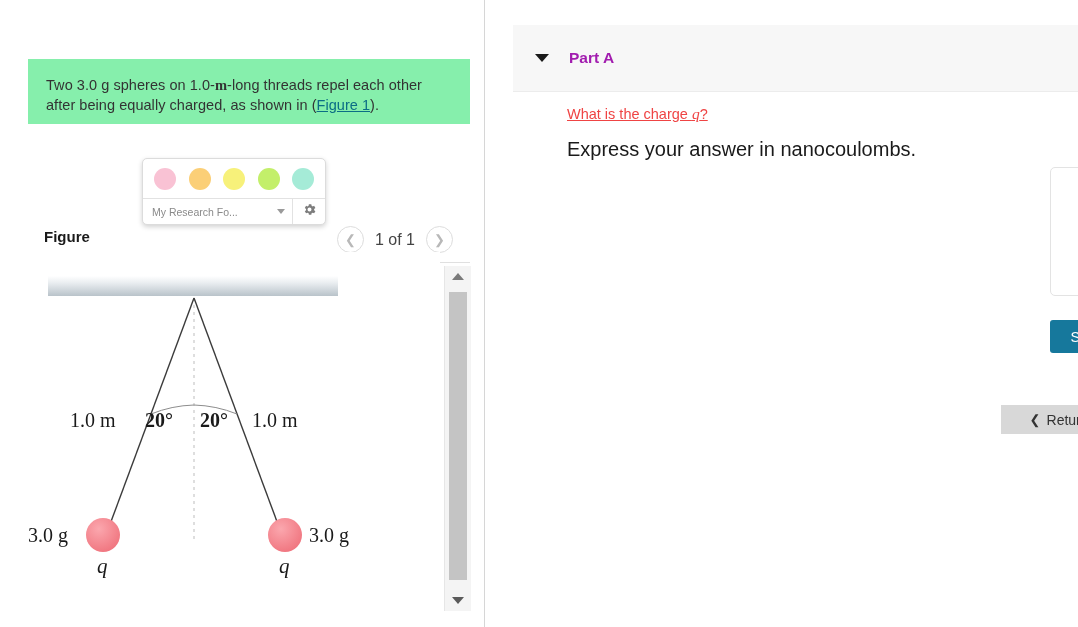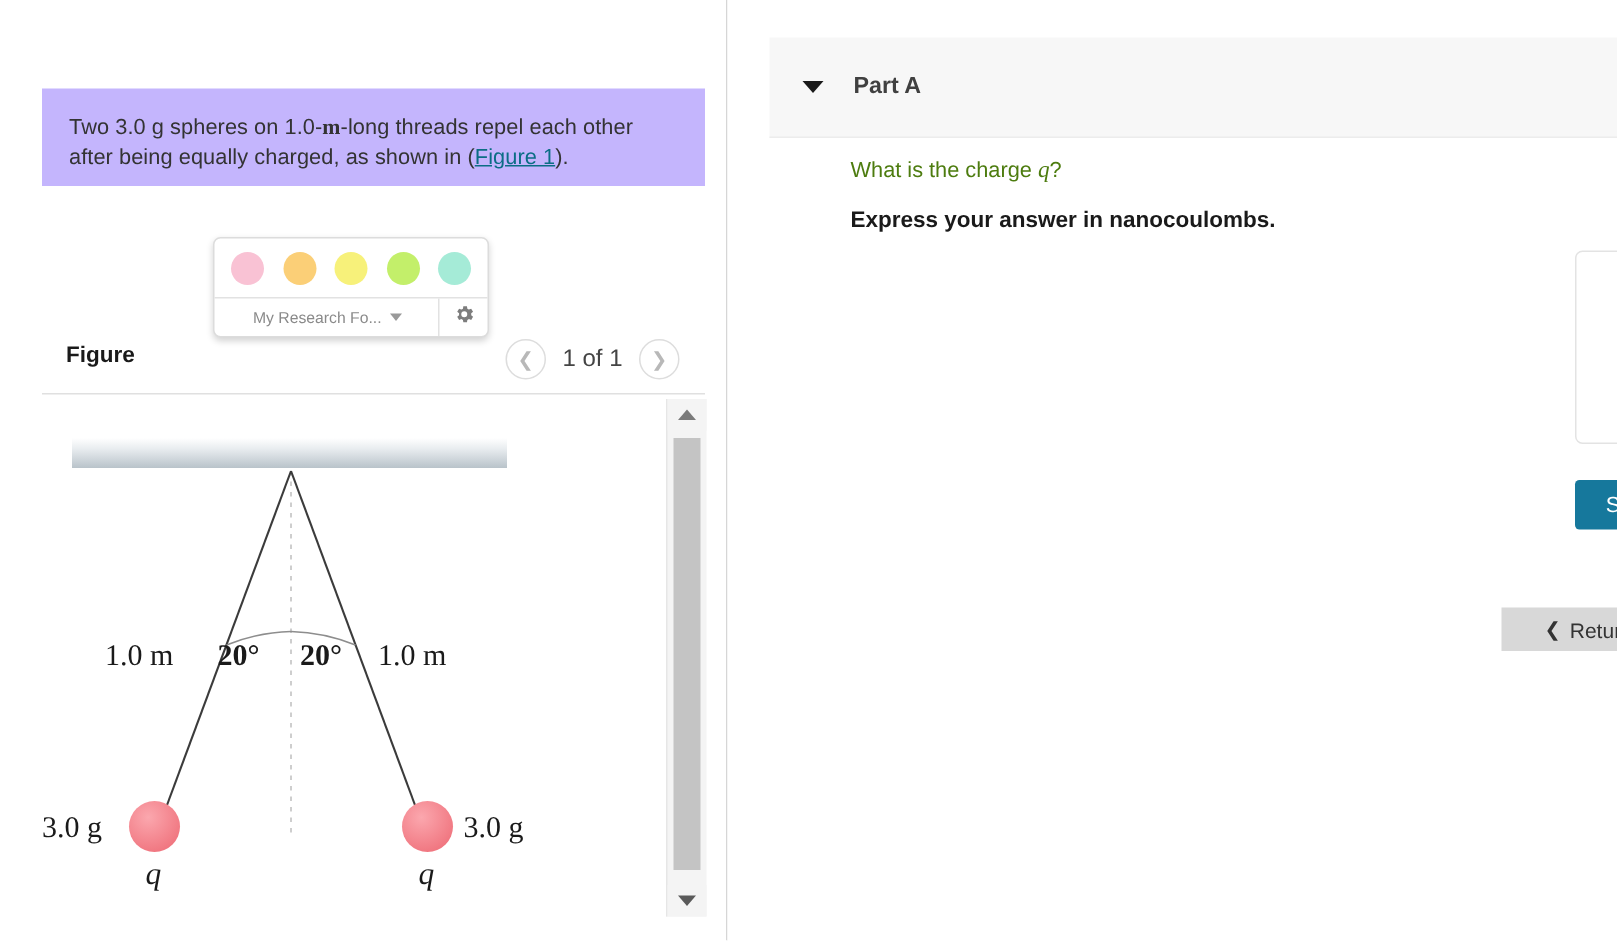--- a/index.html
+++ b/index.html
@@ -34,21 +34,21 @@
     left: 484px; top: 0;
     width: 1px; height: 627px;
     background: #d6d6d6;
   }
 
   .question-box {
     position: absolute;
     left: 28px; top: 59px;
     width: 442px;
     height: 65px;
-    background: #c4b5fd;
+    background: #86efac;
     box-sizing: border-box;
     padding: 16px 18px 0 18px;
   }
   .question-text {
     font-size: 14.5px;
     color: #333333;
     line-height: 20px;
     letter-spacing: 0.05px;
   }
   .question-text .unit-m {
@@ -87,21 +87,21 @@
   .hl-bottom {
     display: flex;
     align-items: center;
     border-top: 1px solid #e2e2e2;
     height: 25px;
   }
   .hl-select {
     flex: 1;
     display: flex;
     align-items: center;
-    justify-content: center;
+    justify-content: space-between;
     padding: 0 7px 0 9px;
     height: 100%;
     cursor: pointer;
   }
   .hl-select-label {
     font-size: 10.5px;
     color: #8a8a8a;
     white-space: nowrap;
     overflow: hidden;
   }
@@ -164,21 +164,21 @@
     position: absolute;
     left: 28px; top: 262px;
     width: 442px;
     height: 1px;
     background: #e0e0e0;
   }
 
   
   .figure-stage {
     position: absolute;
-    left: 28px; top: 268px;
+    left: 28px; top: 252px;
     width: 412px;
     height: 345px;
     background: #ffffff;
   }
 
   
   .scrollbar {
     position: absolute;
     left: 444px; top: 266px;
     width: 26px;
@@ -242,39 +242,40 @@
     border-left: 7px solid transparent;
     border-right: 7px solid transparent;
     border-top: 8px solid #1a1a1a;
     margin-left: 22px;
     cursor: pointer;
   }
   .part-title {
     margin-left: 20px;
     font-size: 15.5px;
     font-weight: bold;
-    color: #404040;
+    color: #a21caf;
   }
 
   .prompt-1 {
     position: absolute;
     left: 82px; top: 105px;
     font-size: 14.5px;
-    color: #4d7c0f;
+    color: #ef4444;
+    text-decoration: underline;
   }
   .prompt-1 .var {
     font-family: "Liberation Serif", serif;
     font-style: italic;
     font-size: 15.5px;
   }
   .prompt-2 {
     position: absolute;
     left: 82px; top: 138px;
-    font-size: 15px;
-    font-weight: bold;
+    font-size: 20px;
+    font-weight: normal;
     color: #1a1a1a;
   }
 
   .answer-box {
     position: absolute;
     left: 565px; top: 167px;
     width: 470px;
     height: 129px;
     border: 1px solid #e3e3e3;
     border-radius: 5px;

